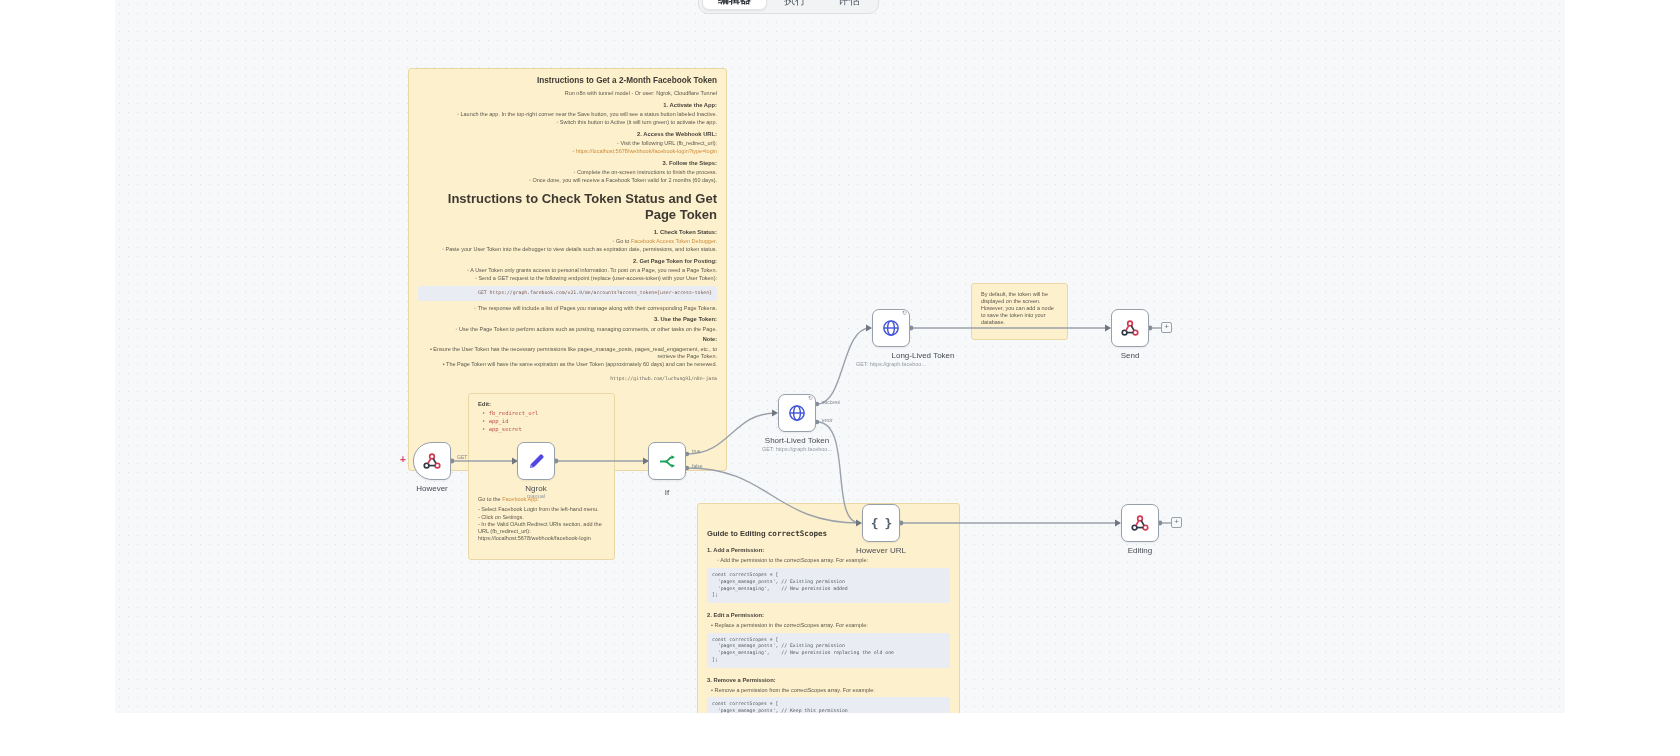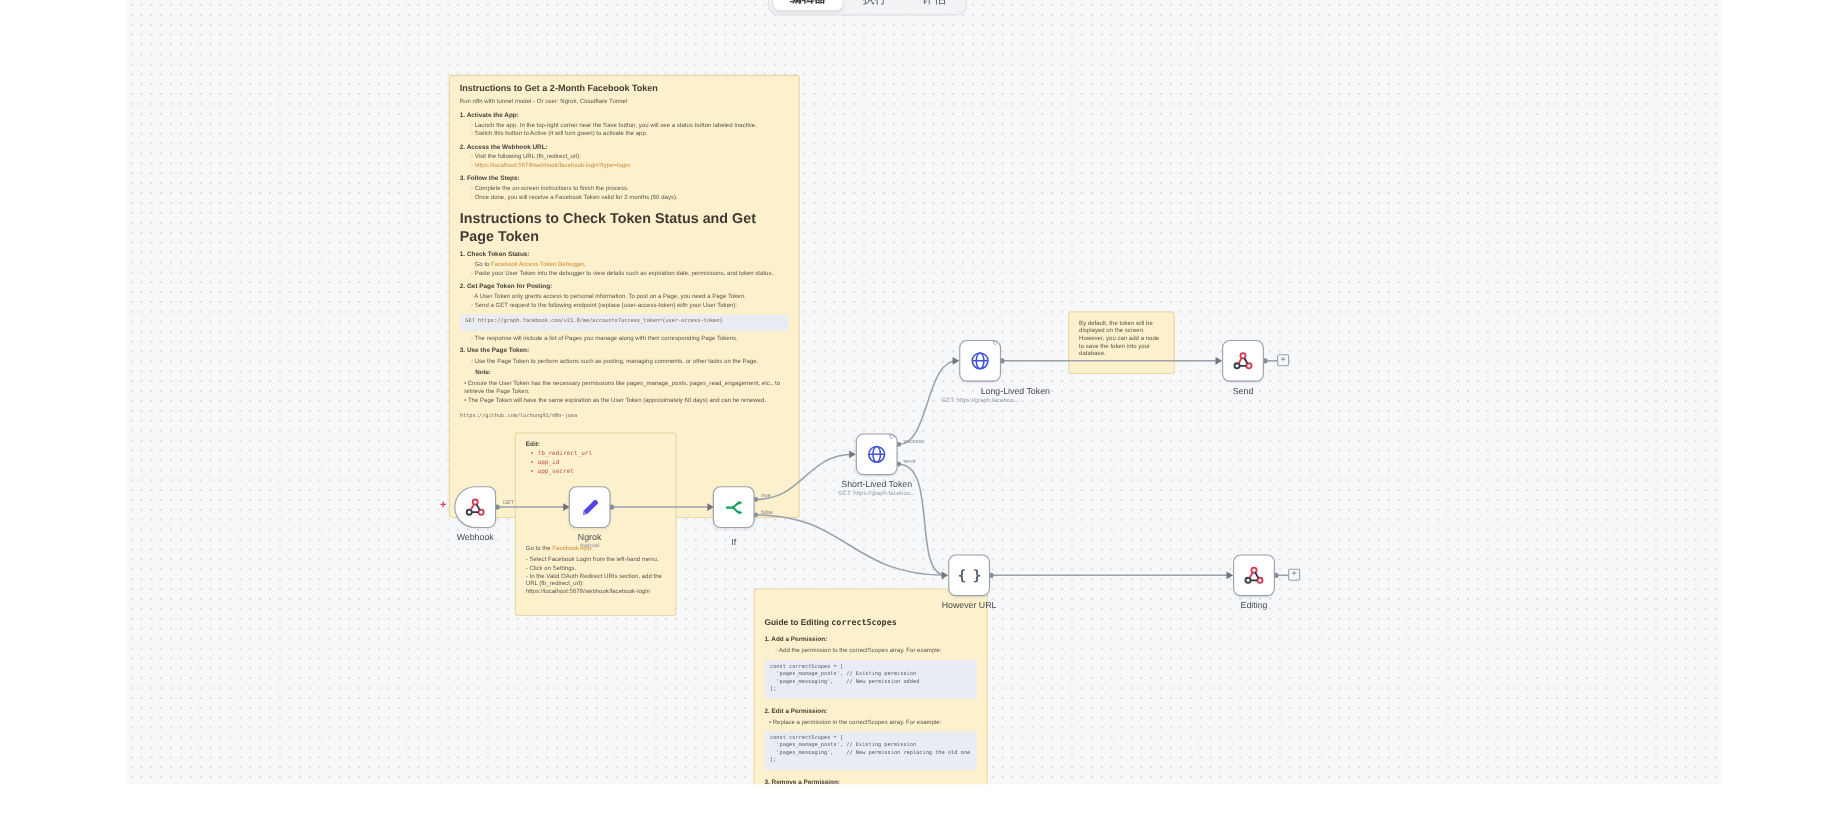--- a/index.html
+++ b/index.html
@@ -84,21 +84,21 @@
 <body>
 
 <div class="canvas">
 
   <div class="tabbar">
     <div class="tab active">编辑器</div>
     <div class="tab">执行</div>
     <div class="tab">评估</div>
   </div>
 
-  <div class="sticky" style="left:293px; top:68px; width:319px; height:403px;">
+  <div class="sticky" style="left:293px; top:68px; width:319px; height:403px;text-align:right;">
     <div class="s-h1">Instructions to Get a 2-Month Facebook Token</div>
     <div class="s-p">Run n8n with tunnel model - Or user: Ngrok, Cloudflare Tunnel</div>
 
     <div class="s-sec">1. Activate the App:</div>
     <div class="s-li">Launch the app. In the top-right corner near the Save button, you will see a status button labeled Inactive.</div>
     <div class="s-li">Switch this button to Active (it will turn green) to activate the app.</div>
 
     <div class="s-sec">2. Access the Webhook URL:</div>
     <div class="s-li">Visit the following URL (fb_redirect_url):</div>
     <div class="s-li s-link">https://localhost:5678/webhook/facebook-login?type=login</div>
@@ -137,21 +137,21 @@
     <div class="s-p"><span>Go to the </span><span class="s-link">Facebook App</span><span>:</span></div>
     <div class="s-p" style="margin-bottom:1px;">- Select Facebook Login from the left-hand menu.</div>
     <div class="s-p" style="margin-bottom:1px;">- Click on Settings.</div>
     <div class="s-p">- In the Valid OAuth Redirect URIs section, add the URL (fb_redirect_url): https://localhost:5678/webhook/facebook-login</div>
   </div>
 
   <div class="sticky" style="left:856px; top:283px; width:97px; height:57px;">
     <div class="s-p">By default, the token will be displayed on the screen. However, you can add a node to save the token into your database.</div>
   </div>
 
-  <div class="sticky" style="left:570px; top:503px; width:213px; height:215px;margin-top:32px;">
+  <div class="sticky" style="left:582px; top:503px; width:263px; height:215px;">
     <div class="s-h1" style="margin-top:18px; font-size:7.6px;"><span>Guide to Editing </span><span class="s-mono">correctScopes</span></div>
 
     <div class="s-sec" style="margin-top:9px;">1. Add a Permission:</div>
     <div class="s-li">Add the permission to the correctScopes array. For example:</div>
     <div class="s-codeblock gray"><div>const correctScopes = [</div><div>  'pages_manage_posts', // Existing permission</div><div>  'pages_messaging',    // New permission added</div><div>];</div></div>
 
     <div class="s-sec" style="margin-top:9px;">2. Edit a Permission:</div>
     <div class="s-li2">Replace a permission in the correctScopes array. For example:</div>
     <div class="s-codeblock gray"><div>const correctScopes = [</div><div>  'pages_manage_posts', // Existing permission</div><div>  'pages_messaging',    // New permission replacing the old one</div><div>];</div></div>
 
@@ -214,21 +214,21 @@
           <circle cx="5.5" cy="17.5" r="2.8" stroke="#303a46"></circle>
           <circle cx="18.5" cy="17.5" r="2.8" stroke="#d63a55"></circle>
           <circle cx="12" cy="6.5" r="2.8" stroke="#d63a55"></circle>
           <path d="M10.6 9 L7.2 14.9" stroke="#d63a55"></path>
           <path d="M13.4 9 L16.8 14.9" stroke="#303a46"></path>
           <path d="M8.4 17.5 H15.6" stroke="#303a46"></path>
         </svg>
       </span>
     </div>
   </div>
-  <div class="node-label" style="left:257px; top:484px;">Webhook</div>
+  <div class="node-label" style="left:257px; top:484px;">However</div>
 
   <div class="node" style="left:402px; top:442px;">
     <div class="node-box">
       <span>
         <svg class="icon-svg" width="19" height="19" viewBox="0 0 24 24">
           <path d="M16.3 3.7 a2.2 2.2 0 0 1 3.1 0 l0.9 0.9 a2.2 2.2 0 0 1 0 3.1 L9 19 l-5.3 1.3 L5 15 Z" fill="#4f46e5"></path>
           <path d="M4.6 15.6 L8.4 19.4 L3.7 20.3 Z" fill="#8d86f0"></path>
         </svg>
       </span>
     </div>

